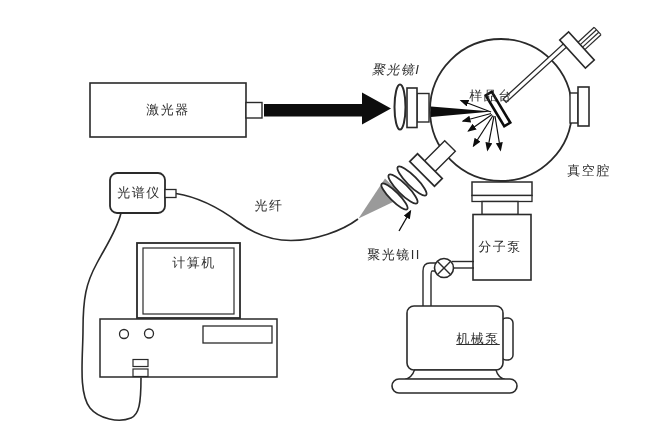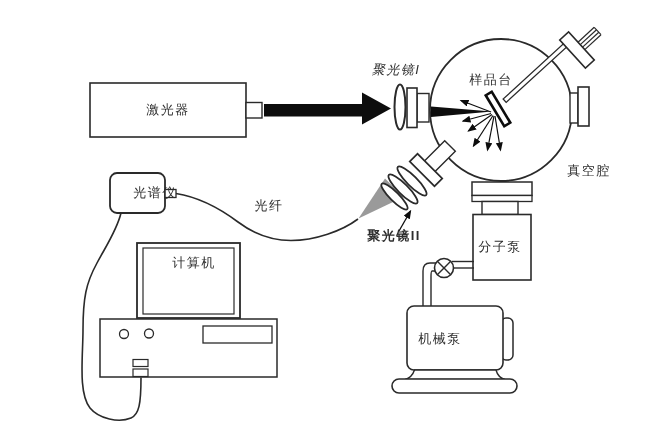--- a/index.html
+++ b/index.html
@@ -128,21 +128,21 @@
       <rect x="203" y="326" width="69" height="17" fill="#ffffff" stroke="#2a2a2a" stroke-width="1.3"></rect>
       <rect x="133" y="359.5" width="15" height="7" fill="#ffffff" stroke="#2a2a2a" stroke-width="1.2"></rect>
       <rect x="133" y="369" width="15" height="7.5" fill="#ffffff" stroke="#2a2a2a" stroke-width="1.2"></rect>
     </g>
 
     <line x1="399" y1="231" x2="410.5" y2="211" stroke="#0d0d0d" stroke-width="1.3" marker-end="url(#ah)"></line>
   </svg>
 
   <div class="lbl" style="left:168px;top:110px;text-align:right;">激光器</div>
   <div class="lbl" style="left:396px;top:70px;font-style:italic;">聚光镜I</div>
-  <div class="lbl" style="left:491px;top:80px;">样品台</div>
+  <div class="lbl" style="left:491px;top:96px;">样品台</div>
   <div class="lbl" style="left:589px;top:171px;">真空腔</div>
-  <div class="lbl" style="left:139px;top:193px;margin-left:16px;">光谱仪</div>
+  <div class="lbl" style="left:139px;top:193px;">光谱仪</div>
   <div class="lbl" style="left:269px;top:206px;">光纤</div>
-  <div class="lbl" style="left:394px;top:236px;font-weight:bold;">聚光镜II</div>
+  <div class="lbl" style="left:394px;top:255px;">聚光镜II</div>
   <div class="lbl" style="left:500px;top:247px;">分子泵</div>
   <div class="lbl" style="left:194px;top:263px;">计算机</div>
-  <div class="lbl" style="left:440px;top:339px;">机械泵</div>
+  <div class="lbl" style="left:478px;top:339px;text-decoration:underline;">机械泵</div>
 </div>
 
 </body></html>

